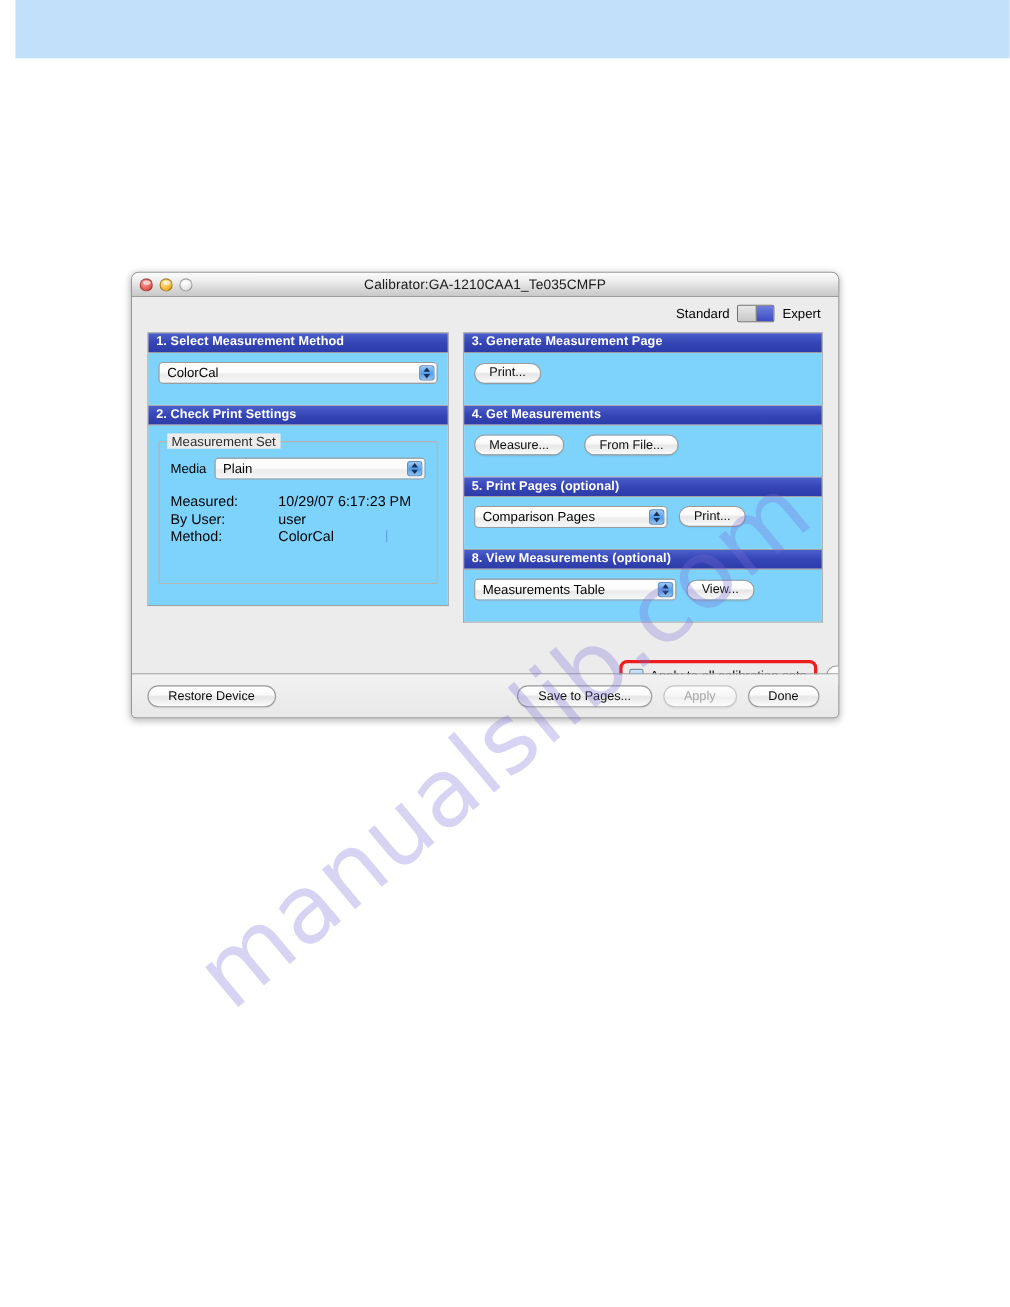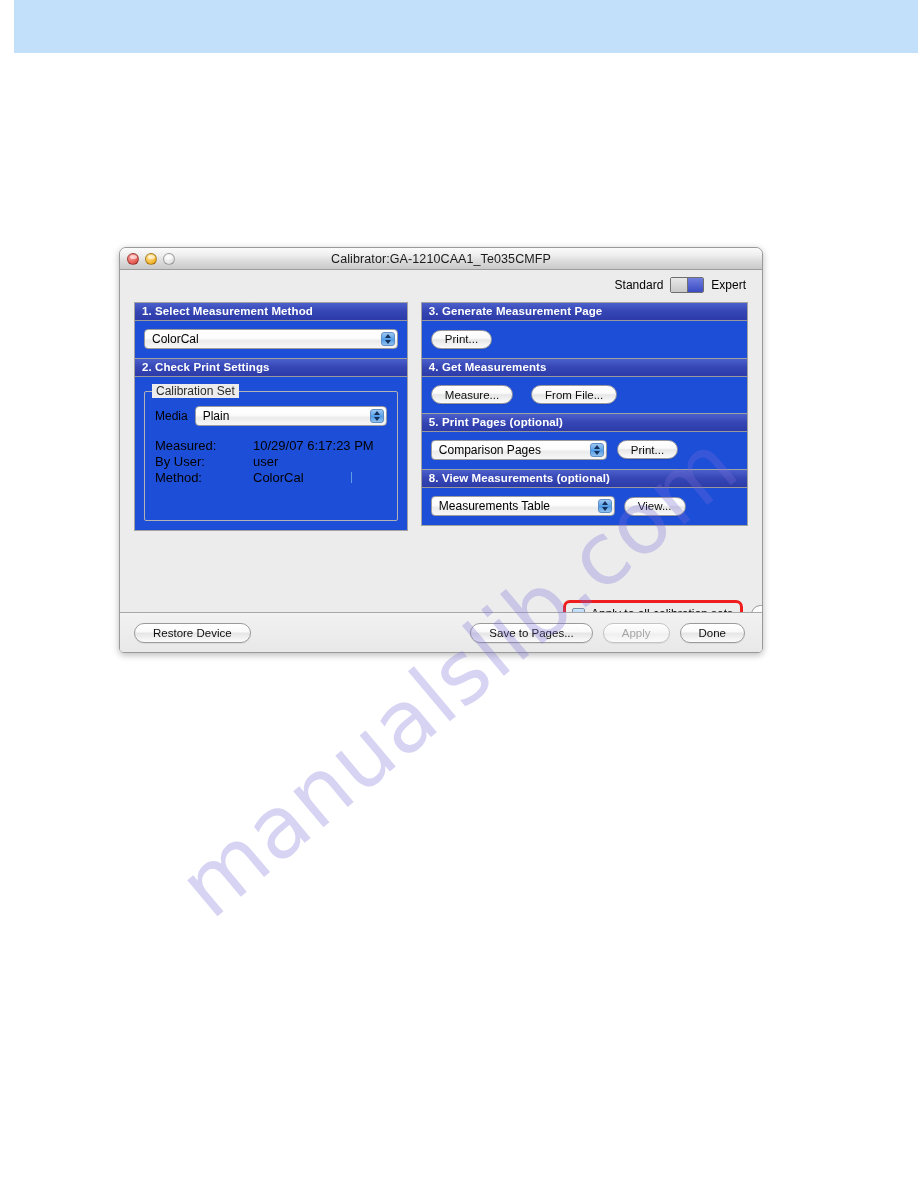--- a/index.html
+++ b/index.html
@@ -167,22 +167,22 @@
     line-height: 17px;
     padding-left: 7px;
     background: linear-gradient(to bottom, #4b5fcb 0%, #3546b4 50%, #2c3ba8 100%);
     color: #ffffff;
     font-size: 11.5px;
     font-weight: bold;
     letter-spacing: 0.1px;
     border-bottom: 1px solid #98989d;
   }
   .panel-body {
-    padding: 8px 9px 9px 9px;
-    background: #1d4ed8;
+    padding: 8px 9px 19px 9px;
+    background: #7dd3fc;
   }
 
   
   .popup {
     position: relative;
     height: 20px;
     background: linear-gradient(to bottom, #ffffff 0%, #fcfcfc 45%, #ebebeb 60%, #f7f7f7 100%);
     border: 1px solid #9c9c9c;
     border-radius: 4px;
     display: flex;
@@ -383,21 +383,21 @@
                 <span class="arw down"></span>
               </span>
             </div>
           </div>
         </div>
 
         <div class="panel">
           <div class="panel-head">2. Check Print Settings</div>
           <div class="panel-body">
             <div class="groupbox">
-              <div class="gb-title">Calibration Set</div>
+              <div class="gb-title">Measurement Set</div>
 
               <div class="media-row">
                 <span class="media-label">Media</span>
                 <span class="popup">
                   <span class="pop-label">Plain</span>
                   <span class="pop-arrows">
                     <span class="arw up"></span>
                     <span class="arw down"></span>
                   </span>
                 </span>

